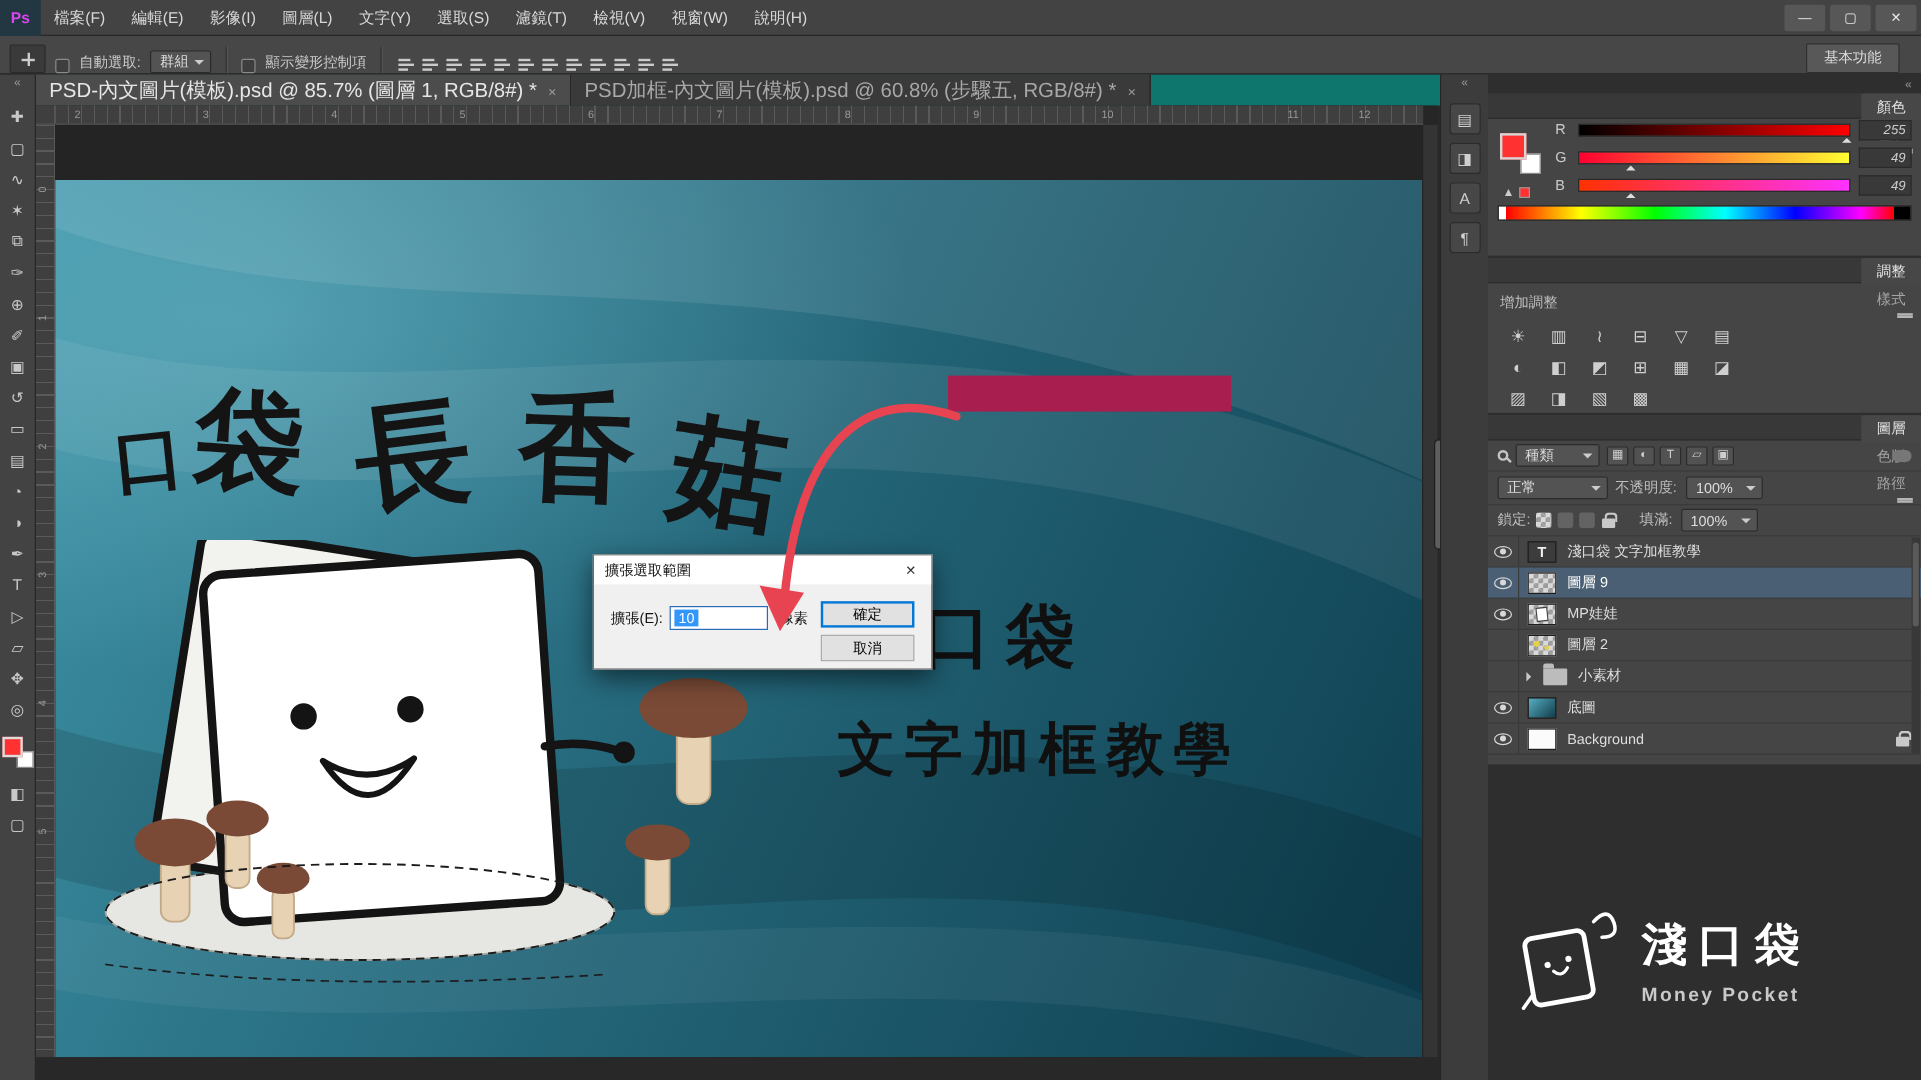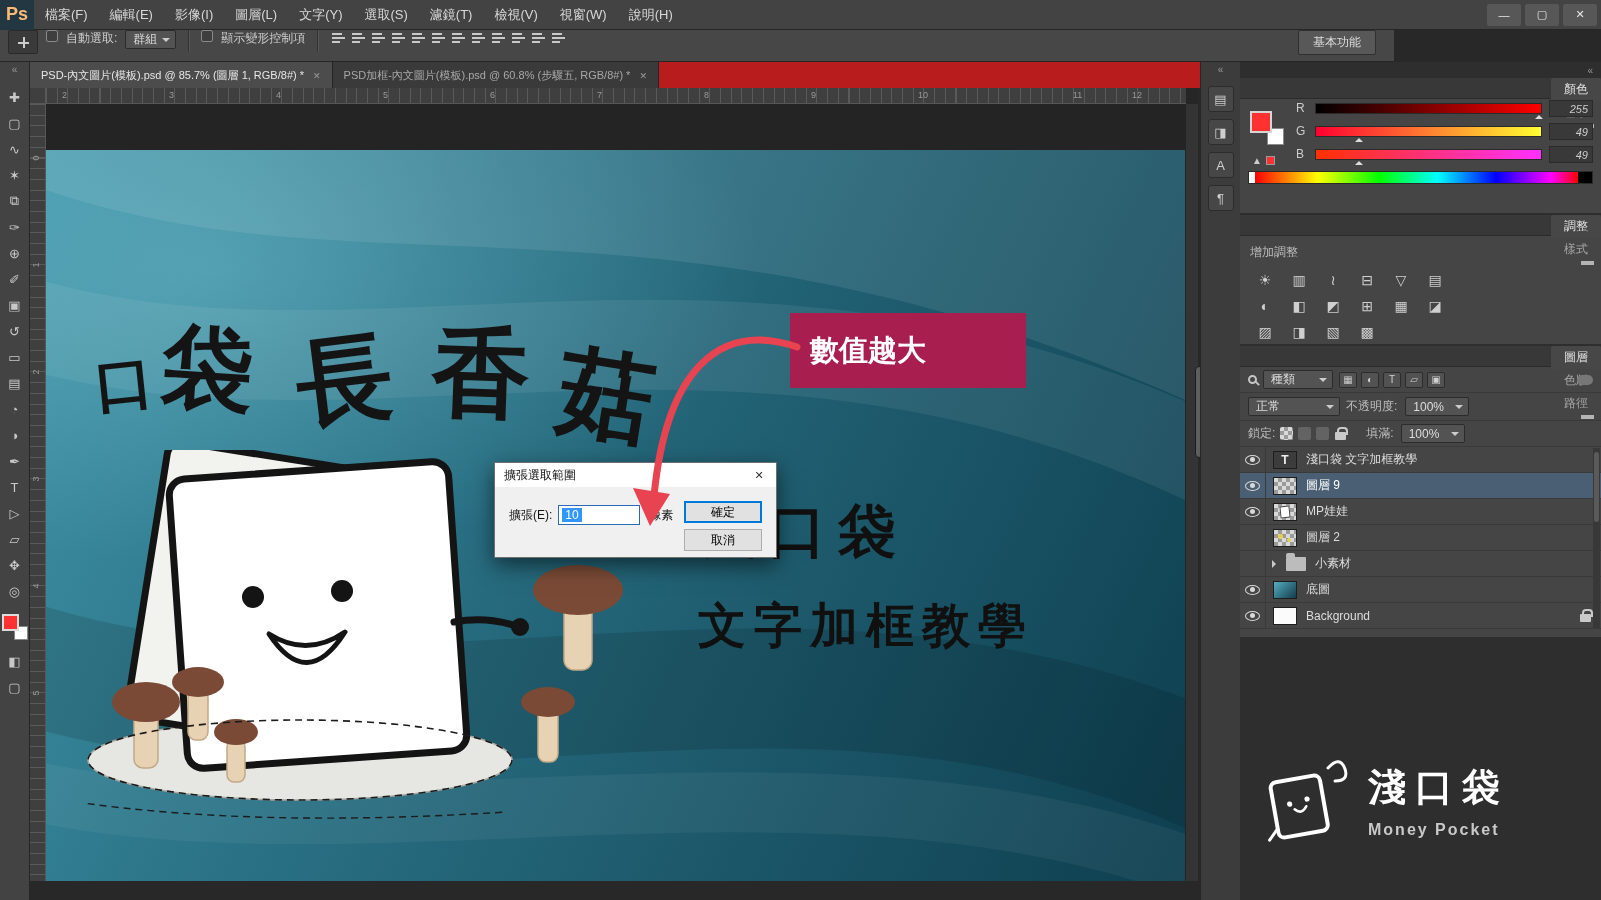--- a/index.html
+++ b/index.html
@@ -3,31 +3,31 @@
 <meta charset="utf-8">
 <style>
   * { margin:0; padding:0; box-sizing:border-box; }
   html,body { width:1601px; height:900px; overflow:hidden; background:#282828;
     font-family:"Liberation Sans","DejaVu Sans",sans-serif; user-select:none; }
   body { position:relative; color:#d6d6d6; }
 
   
   #menubar { position:absolute; left:0; top:0; width:1601px; height:30px; background:#434343;
     border-bottom:1px solid #262626; display:flex; align-items:center; font-size:13px; z-index:20; }
-  .ps-logo { width:34px; height:30px; background:#223742; color:#fdba74; font-weight:bold;
-    display:flex; align-items:center; justify-content:center; font-size:18px; }
+  .ps-logo { width:34px; height:30px; background:#223742; color:#d946ef; font-weight:bold;
+    display:flex; align-items:center; justify-content:center; font-size:13px; }
   #menu-items { display:flex; height:100%; align-items:center; }
   .menu-item { padding:0 11px; height:100%; display:flex; align-items:center; color:#d8d8d8; cursor:default; }
   .win-controls { margin-left:auto; display:flex; }
   .win-btn { width:34px; height:22px; margin-right:4px; background:#575757; color:#e8e8e8;
     display:flex; align-items:center; justify-content:center; font-size:11px; border-radius:2px; }
 
   
-  #optionsbar { position:absolute; left:0; top:30px; width:1394px; height:32px; background:#474747;
-    border-bottom:1px solid #262626; display:flex; align-items:flex-start; gap:8px; font-size:12px; padding:0 8px; z-index:19; }
+  #optionsbar { position:absolute; left:0; top:30px; width:1601px; height:32px; background:#474747;
+    border-bottom:1px solid #262626; display:flex; align-items:flex-end; gap:8px; font-size:12px; padding:0 8px; z-index:19; }
   .tool-badge { width:30px; height:24px; background:#3a3a3a; border:1px solid #2a2a2a; border-radius:2px;
     position:relative; display:flex; align-items:center; justify-content:center; color:#ddd; }
   .cross-icon { position:relative; width:11px; height:11px; }
   .cross-icon::before { content:""; position:absolute; left:5px; top:0; width:2px; height:11px; background:#ccc; }
   .cross-icon::after  { content:""; position:absolute; top:5px; left:0; height:2px; width:11px; background:#ccc; }
   .cb { width:12px; height:12px; background:#3e3e3e; border:1px solid #8a8a8a; border-radius:2px; }
   .opt-label { color:#ccc; }
   .dd { display:flex; align-items:center; background:#535353; border:1px solid #2b2b2b; border-radius:2px;
     height:19px; padding:0 18px 0 7px; font-size:12px; color:#ddd; position:relative; }
   .dd::after { content:""; position:absolute; right:5px; top:50%; margin-top:-2px;
@@ -37,22 +37,22 @@
   .align-icon { width:17px; height:15px; display:inline-block;
     background:
       linear-gradient(#c9c9c9,#c9c9c9) no-repeat 2px 3px/10px 2px,
       linear-gradient(#c9c9c9,#c9c9c9) no-repeat 2px 7px/13px 2px,
       linear-gradient(#c9c9c9,#c9c9c9) no-repeat 2px 11px/8px 2px; }
   .spacer { flex:1; }
   .workspace-btn { background:#585858; border:1px solid #303030; border-radius:2px; padding:3px 14px;
     color:#ddd; margin-right:10px; }
 
   
-  #tabbar { position:absolute; left:30px; top:62px; width:1170px; height:26px; background:#b91c1c;
-    display:flex; align-items:stretch; font-size:11px; }
+  #tabbar { position:absolute; left:30px; top:62px; width:1170px; height:26px; background:#0f766e;
+    display:flex; align-items:stretch; font-size:17px; }
   .doc-tab { display:flex; align-items:center; gap:9px; padding:0 11px; border-right:1px solid #252525;
     background:#3a3a3a; color:#a8a8a8; }
   .doc-tab.active { background:#4c4c4c; color:#e6e6e6; }
   .tab-close::before { content:"✕"; font-size:9px; color:#9a9a9a; }
 
   
   #toolstrip { position:absolute; left:0; top:62px; width:30px; bottom:0; background:#434343;
     border-right:1px solid #262626; display:flex; flex-direction:column; align-items:center; z-index:15; }
   .strip-collapse { width:100%; height:14px; display:flex; align-items:center; justify-content:center; color:#999; }
   .strip-collapse::before { content:"«"; font-size:10px; }
@@ -405,21 +405,20 @@
         <ellipse cx="150" cy="282" rx="22" ry="13" fill="#7a4a36"></ellipse>
 
         <ellipse cx="214" cy="310" rx="212" ry="40" fill="none" stroke="#1c1c1c" stroke-width="1.6" stroke-dasharray="7 5"></ellipse>
         <path d="M-10,352 q180,26 430,10" fill="none" stroke="#1c1c1c" stroke-width="1.4" stroke-dasharray="7 5"></path>
       </svg>
 
       <div class="sel-text" id="sel-line1">淺口袋</div>
       <div class="sel-text" id="sel-line2">文字加框教學</div>
 
       <div id="callout">
-        <div>數值越大</div>
       </div>
     </div>
   </div>
 
   <div id="v-scroll">
     <div class="thumb"></div>
   </div>
 </div>
 
 <div id="dialog">

